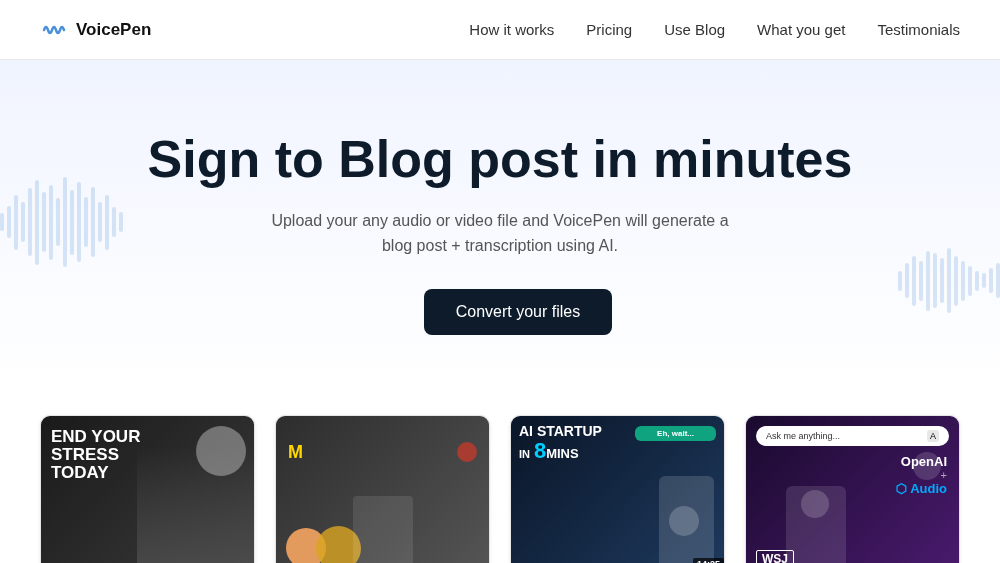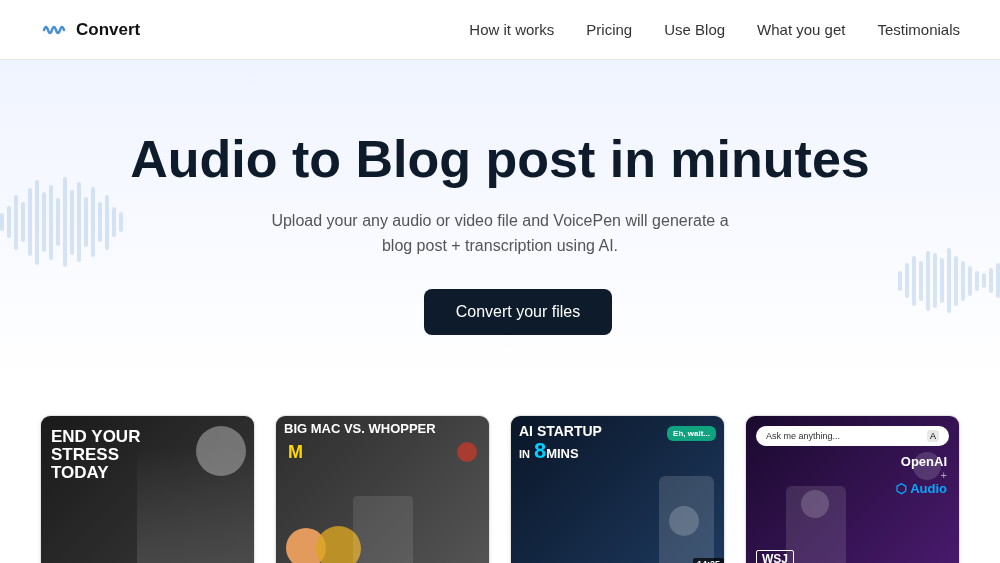--- a/index.html
+++ b/index.html
@@ -89,21 +89,21 @@
     }
   </style>
 </head>
 <body>
 
 <nav>
   <div class="nav-logo">
     <svg class="nav-logo-icon" viewBox="0 0 28 28" fill="none">
       <path d="M4 14 Q6 8 8 14 Q10 20 12 14 Q14 8 16 14 Q18 20 20 14 Q22 8 24 14" stroke="#4a90d9" stroke-width="2.5" fill="none" stroke-linecap="round"></path>
     </svg>
-    <span class="nav-logo-text">Convert</span>
+    <span class="nav-logo-text">VoicePen</span>
   </div>
   <div class="nav-links">
     <a>How it works</a>
     <a>Pricing</a>
     <a>Use Blog</a>
     <a>What you get</a>
     <a>Testimonials</a>
   </div>
 </nav>
 
@@ -141,21 +141,21 @@
     <div class="waveform-bar" style="height:65px"></div>
     <div class="waveform-bar" style="height:50px"></div>
     <div class="waveform-bar" style="height:40px"></div>
     <div class="waveform-bar" style="height:30px"></div>
     <div class="waveform-bar" style="height:20px"></div>
     <div class="waveform-bar" style="height:15px"></div>
     <div class="waveform-bar" style="height:25px"></div>
     <div class="waveform-bar" style="height:35px"></div>
   </div>
 
-  <h1 class="hero-title">Audio to Blog post in minutes</h1>
+  <h1 class="hero-title">Sign to Blog post in minutes</h1>
   <p class="hero-subtitle">Upload your any audio or video file and VoicePen will generate a blog post + transcription using AI.</p>
   <button class="btn-convert">Convert your files</button>
 </section>
 
 <section class="cards-section">
   <div class="cards-grid">
 
     <div class="card">
       <div class="thumb-content thumb-1">
 
@@ -170,23 +170,20 @@
         
         
         
         
       </div>
 
     </div>
 
     <div class="card">
       <div class="thumb-content thumb-2">
-        <div style="position:absolute;top:6px;left:8px;right:8px;z-index:2">
-          <div style="font-size:13px;font-weight:900;color:#fff;text-transform:uppercase;line-height:1.1;">BIG MAC VS. WHOPPER</div>
-        </div>
 
         <div style="position:absolute;left:10px;bottom:8px;width:40px;height:40px;background:#f4a460;border-radius:50%;opacity:0.9"></div>
         <div style="position:absolute;left:40px;bottom:5px;width:45px;height:45px;background:#daa520;border-radius:50%;opacity:0.8"></div>
 
         <div style="position:absolute;top:26px;left:12px;font-size:18px;color:#ffd700;font-weight:900">M</div>
 
         <div style="position:absolute;top:26px;right:12px;width:20px;height:20px;background:#c0392b;border-radius:50%;opacity:0.8"></div>
 
         <div style="position:absolute;bottom:0;left:50%;transform:translateX(-50%);width:60px;height:80px;background:rgba(255,255,255,0.1);border-radius:4px"></div>
       </div>
@@ -198,21 +195,21 @@
       </div>
 
     </div>
 
     <div class="card">
       <div class="thumb-content thumb-3">
         <div style="position:absolute;top:8px;left:8px;z-index:2">
           <div style="font-size:14px;font-weight:900;color:#fff;text-transform:uppercase;line-height:1.1;">AI STARTUP<br><span style="font-size:11px;margin-top:12px;">In</span> <span style="font-size:22px;color:#00cfff;">8</span><span style="font-size:13px;">mins</span></div>
         </div>
 
-        <div style="position:absolute;top:10px;right:8px;background:#10a37f;border-radius:6px;padding:3px 6px;font-size:8px;color:#fff;font-weight:600">Eh, wait...</div>
+        <div style="position:absolute;top:10px;right:8px;background:#10a37f;border-radius:6px;padding:3px 22px;font-size:8px;color:#fff;font-weight:600">Eh, wait...</div>
 
         <div style="position:absolute;bottom:0;right:10px;width:55px;height:100px;background:rgba(255,255,255,0.15);border-radius:6px 6px 0 0"></div>
         <div style="position:absolute;bottom:40px;right:25px;width:30px;height:30px;border-radius:50%;background:rgba(255,255,255,0.2)"></div>
 
         <div style="position:absolute;bottom:6px;right:0;background:rgba(0,0,0,0.7);color:#fff;font-size:9px;padding:1px 4px;border-radius:2px;font-weight:600">14:25</div>
       </div>
       <div class="card-audio">
         
         
         

